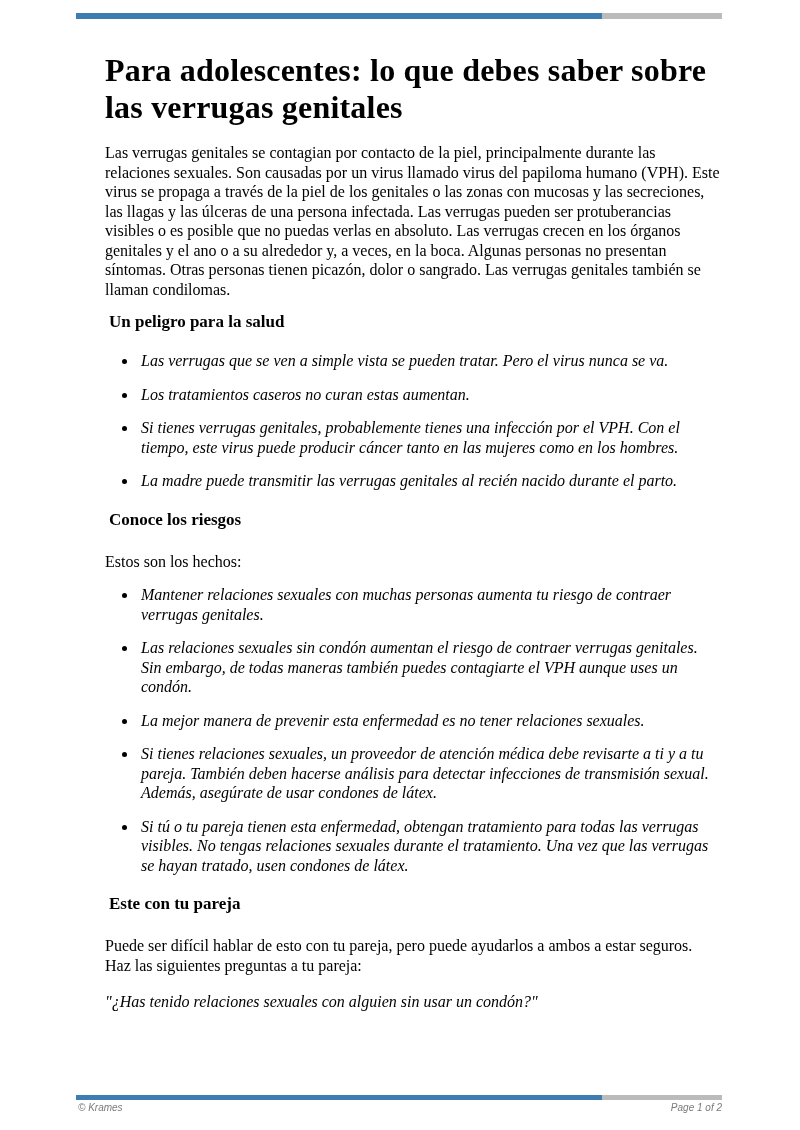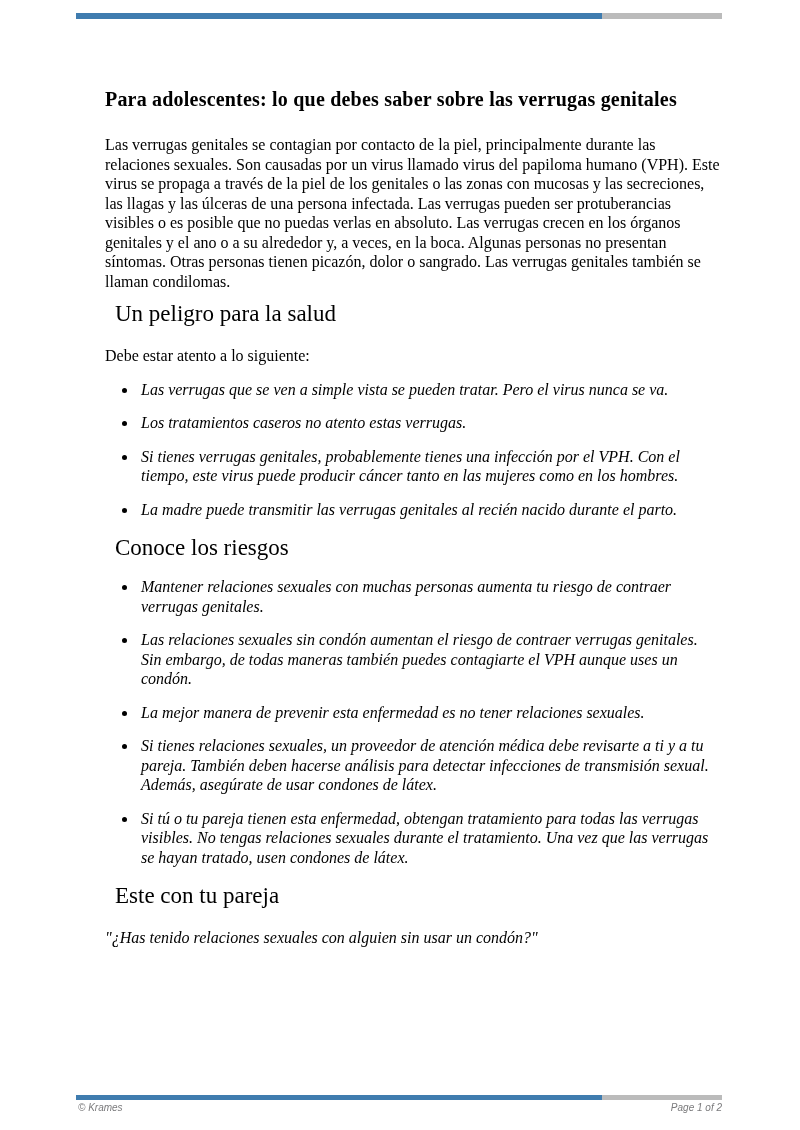--- a/index.html
+++ b/index.html
@@ -24,40 +24,40 @@
 
   
   .content {
     position: absolute;
     left: 105px;
     top: 0;
     width: 615px;
   }
 
   h1.doc-title {
-    margin: 81px 0 0 0;
-    font-size: 20px;
+    margin: 52px 0 0 0;
+    font-size: 32px;
     line-height: 37px;
     font-weight: bold;
     letter-spacing: 0.2px;
   }
 
   p.body-text {
     font-size: 16px;
     line-height: 19.5px;
     margin: 17px 0 0 0;
   }
 
   p.intro { }
 
   h2.section-heading {
-    margin: 8px 0 0 10px;
-    font-size: 23px;
+    margin: 8px 0 0 4px;
+    font-size: 17px;
     line-height: 30px;
-    font-weight: normal;
+    font-weight: bold;
   }
 
   ul.bullet-list {
     margin: 14px 0 0 0;
     padding: 0 0 0 33px;
     list-style: disc;
   }
   ul.bullet-list li {
     font-size: 16px;
     line-height: 19.5px;
@@ -93,42 +93,43 @@
 <div class="rule rule-top" style="background: linear-gradient(to right, rgb(63, 124, 175) 0px, rgb(63, 124, 175) 81.4%, rgb(187, 187, 187) 81.4%, rgb(187, 187, 187) 100%);"></div>
 
 <div class="content">
 
   <h1 class="doc-title">Para adolescentes: lo que debes saber sobre las verrugas genitales</h1>
 
   <p class="body-text intro">Las verrugas genitales se contagian por contacto de la piel, principalmente durante las relaciones sexuales. Son causadas por un virus llamado virus del papiloma humano (VPH). Este virus se propaga a través de la piel de los genitales o las zonas con mucosas y las secreciones, las llagas y las úlceras de una persona infectada. Las verrugas pueden ser protuberancias visibles o es posible que no puedas verlas en absoluto. Las verrugas crecen en los órganos genitales y el ano o a su alrededor y, a veces, en la boca. Algunas personas no presentan síntomas. Otras personas tienen picazón, dolor o sangrado. Las verrugas genitales también se llaman condilomas.</p>
 
   <h2 class="section-heading">Un peligro para la salud</h2>
 
-  <p class="body-text">Debe estar atento a lo siguiente:</p>
 
   <ul class="bullet-list">
     <li>Las verrugas que se ven a simple vista se pueden tratar. Pero el virus nunca se va.</li>
-    <li>Los tratamientos caseros no atento estas verrugas.</li>
+    <li>Los tratamientos caseros no curan estas aumentan.</li>
     <li>Si tienes verrugas genitales, probablemente tienes una infección por el VPH. Con el tiempo, este virus puede producir cáncer tanto en las mujeres como en los hombres.</li>
     <li>La madre puede transmitir las verrugas genitales al recién nacido durante el parto.</li>
   </ul>
 
   <h2 class="section-heading">Conoce los riesgos</h2>
 
+  <p class="body-text">Estos son los hechos:</p>
 
   <ul class="bullet-list">
     <li>Mantener relaciones sexuales con muchas personas aumenta tu riesgo de contraer verrugas genitales.</li>
     <li>Las relaciones sexuales sin condón aumentan el riesgo de contraer verrugas genitales. Sin embargo, de todas maneras también puedes contagiarte el VPH aunque uses un condón.</li>
     <li>La mejor manera de prevenir esta enfermedad es no tener relaciones sexuales.</li>
     <li>Si tienes relaciones sexuales, un proveedor de atención médica debe revisarte a ti y a tu pareja. También deben hacerse análisis para detectar infecciones de transmisión sexual. Además, asegúrate de usar condones de látex.</li>
     <li>Si tú o tu pareja tienen esta enfermedad, obtengan tratamiento para todas las verrugas visibles. No tengas relaciones sexuales durante el tratamiento. Una vez que las verrugas se hayan tratado, usen condones de látex.</li>
   </ul>
 
   <h2 class="section-heading">Este con tu pareja</h2>
 
+  <p class="body-text">Puede ser difícil hablar de esto con tu pareja, pero puede ayudarlos a ambos a estar seguros. Haz las siguientes preguntas a tu pareja:</p>
 
   <p class="quote-line">"¿Has tenido relaciones sexuales con alguien sin usar un condón?"</p>
 
 </div>
 
 <div class="rule rule-bottom" style="background: linear-gradient(to right, rgb(63, 124, 175) 0px, rgb(63, 124, 175) 81.4%, rgb(187, 187, 187) 81.4%, rgb(187, 187, 187) 100%);"></div>
 
 <div class="footer-row">
   <span>© Krames</span>
   <span>Page 1 of 2</span>

